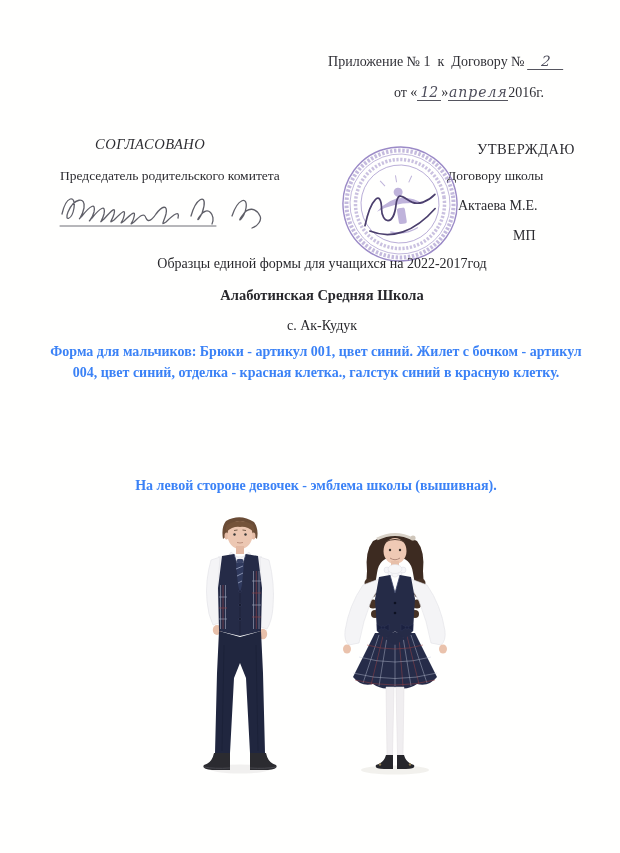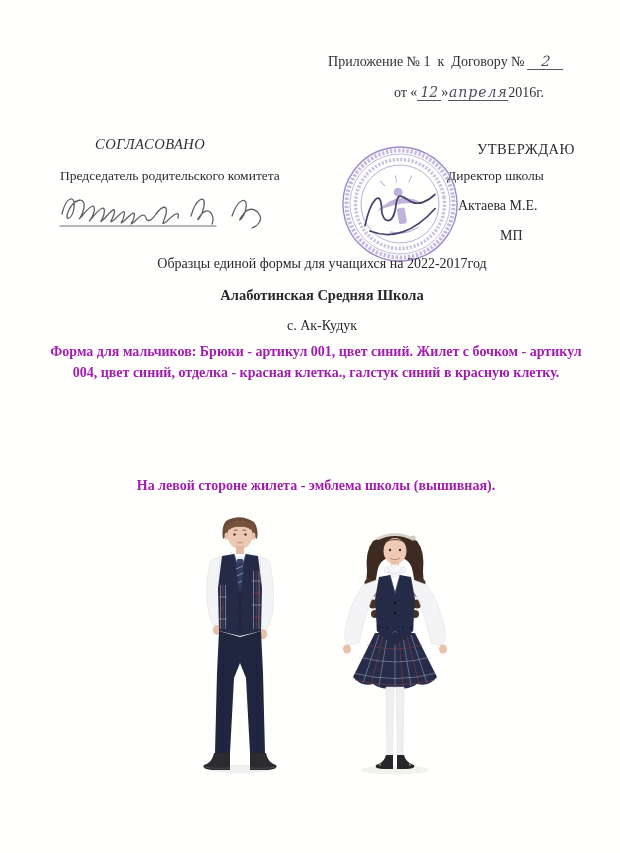--- a/index.html
+++ b/index.html
@@ -16,39 +16,39 @@
   .slot-day{width:24px;}
   .slot-month{width:60px; letter-spacing:1px;}
   .cap{font-size:14.5px; letter-spacing:0.5px; color:#2c2c31;}
   .role{font-size:13.5px; color:#2c2c31;}
   .name{font-size:14px; color:#2c2c31;}
   .center-line{left:52px; width:540px; text-align:center;}
   .subtitle{font-size:14px;}
   .school{font-size:14.5px; font-weight:bold;}
   .village{font-size:14px;}
   .para{left:50px; width:532px; text-align:center; font-size:14px; font-weight:bold;
-        line-height:21px; margin:0; color:#a21caf;}
+        line-height:21px; margin:0; color:#3b82f6;}
   svg{display:block;}
 </style>
 </head>
 <body>
 
 <div class="page">
 
   <div class="abs hdr" style="top:53px; right:56px;">
     <span class="pre">Приложение № 1  к  Договору № </span><span class="hw slot slot-num">2</span>
   </div>
   <div class="abs hdr" style="top:84px; right:76px;margin-left:21px;">
     <span>от «</span><span class="hw slot slot-day">12</span><span>»</span><span class="hw slot slot-month">апреля</span><span>2016г.</span>
   </div>
 
   <div class="abs cap" style="top:136px; left:95px;font-style:italic;">СОГЛАСОВАНО</div>
   <div class="abs cap" style="top:141px; left:454px;margin-left:23px;">УТВЕРЖДАЮ</div>
   <div class="abs role" style="top:168px; left:60px;">Председатель родительского комитета</div>
-  <div class="abs role" style="top:168px; left:447px;">Директор школы</div>
+  <div class="abs role" style="top:168px; left:447px;">Договору школы</div>
 
   <div class="abs" style="top:186px; left:56px;">
     <svg width="215" height="46" viewBox="0 0 215 46">
       <g fill="none" stroke="#4e4e58" stroke-width="1.3" stroke-linecap="round" opacity="0.9">
         <path d="M6,28 C10,10 20,8 18,22 C16,34 8,36 12,26 C18,12 30,10 28,22 C26,32 20,36 26,30 C34,20 40,16 38,26 C36,34 30,38 36,32 C44,22 50,18 48,28 C46,36 42,38 48,33 C56,24 60,20 58,28 C56,35 52,38 58,34 C66,26 70,22 68,30 C67,36 62,39 68,35 C76,27 80,24 78,31 C77,37 72,40 78,36 C84,30 88,26 90,32 C92,37 96,34 100,28 C106,20 112,18 110,28 C108,36 104,40 110,36 C118,28 124,24 122,32"></path>
         <path d="M135,30 C140,12 150,8 148,20 C146,32 138,38 144,30 C152,18 160,30 156,38"></path>
         <path d="M4,40 L160,40" stroke-width="0.9"></path>
         <path d="M176,30 C182,12 192,10 190,22 C188,33 180,38 186,30 C192,20 200,22 204,30 C206,34 202,40 196,42"></path>
       </g>
     </svg>
@@ -71,28 +71,28 @@
         <path d="M50,42 L46,36 M62,40 L62,33 M74,42 L78,36" fill="none" stroke-width="1"></path>
       </g>
       <g fill="none" stroke="#4b3f6d" stroke-width="1.7" stroke-linecap="round">
         <path d="M24,78 C34,52 46,44 43,64 C41,78 52,84 58,62 C62,48 66,56 74,62 C80,66 90,64 98,58"></path>
         <path d="M28,84 C48,96 72,92 96,72"></path>
       </g>
     </svg>
   </div>
 
   <div class="abs name" style="top:198px; left:450px;padding-left:8px;">Актаева М.Е.</div>
-  <div class="abs name" style="top:228px; left:500px;">МП</div>
+  <div class="abs name" style="top:228px; left:513px;">МП</div>
 
   <div class="abs center-line subtitle" style="top:256px;">Образцы единой формы для учащихся на 2022-2017год</div>
   <div class="abs center-line village" style="top:318px;">с. Ак-Кудук</div>
   <div class="abs center-line school" style="top:287px;">Алаботинская Средняя Школа</div>
 
   <p class="abs para" style="top:341px;">Форма для мальчиков: Брюки - артикул 001, цвет синий. Жилет с бочком - артикул 004, цвет синий, отделка - красная клетка., галстук синий в красную клетку.</p>
-  <p class="abs para" style="top:475px;">На левой стороне жилета - эмблема школы (вышивная).</p>
+  <p class="abs para" style="top:475px;">На левой стороне девочек - эмблема школы (вышивная).</p>
 
   <div class="abs" style="top:513px; left:190px;">
     <svg width="100" height="262" viewBox="0 0 100 262">
       <ellipse cx="50" cy="256" rx="30" ry="4.5" fill="#eeeceb" opacity="0.8"></ellipse>
 
       <path d="M36,8 Q50,0 64,9 Q69,16 67,26 L62,22 Q50,16 38,22 L33,26 Q31,14 36,8 Z" fill="#6a4c36"></path>
       <ellipse cx="36.5" cy="23" rx="2" ry="3.5" fill="#e5bca6"></ellipse>
       <ellipse cx="63.5" cy="23" rx="2" ry="3.5" fill="#e5bca6"></ellipse>
       <ellipse cx="50" cy="22" rx="12.5" ry="14" fill="#ecc7b2"></ellipse>
       <path d="M37,12 Q50,4 63,12 Q65,16 64,19 Q57,13 50,14 Q43,13 36,19 Q35,15 37,12 Z" fill="#74533a"></path>

